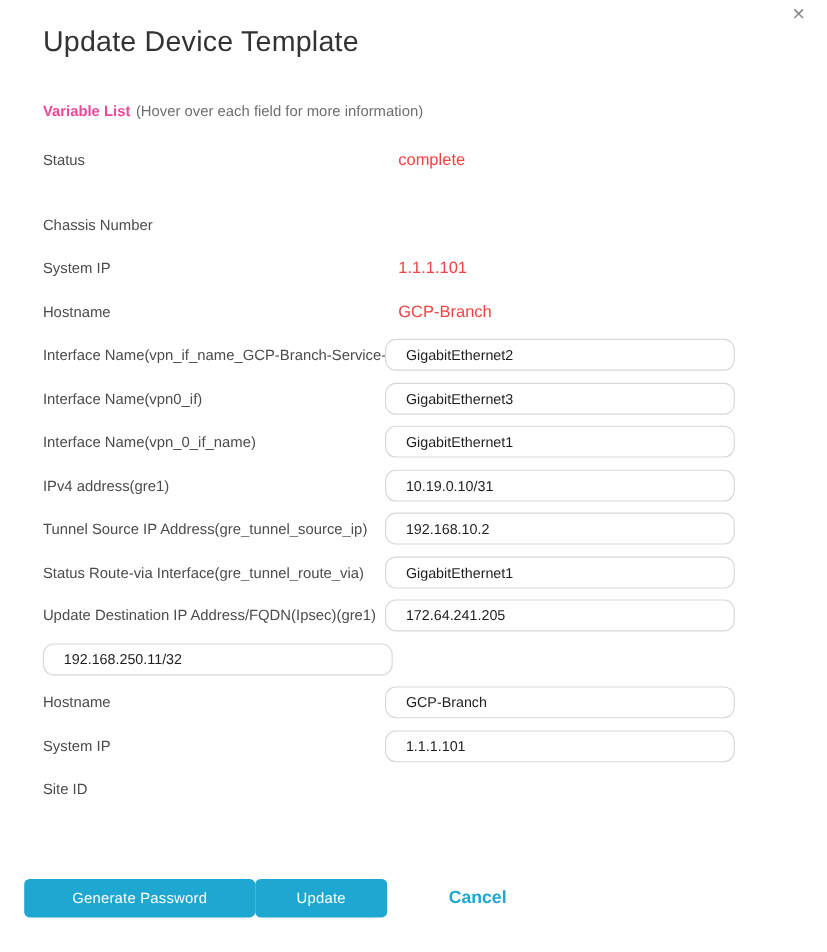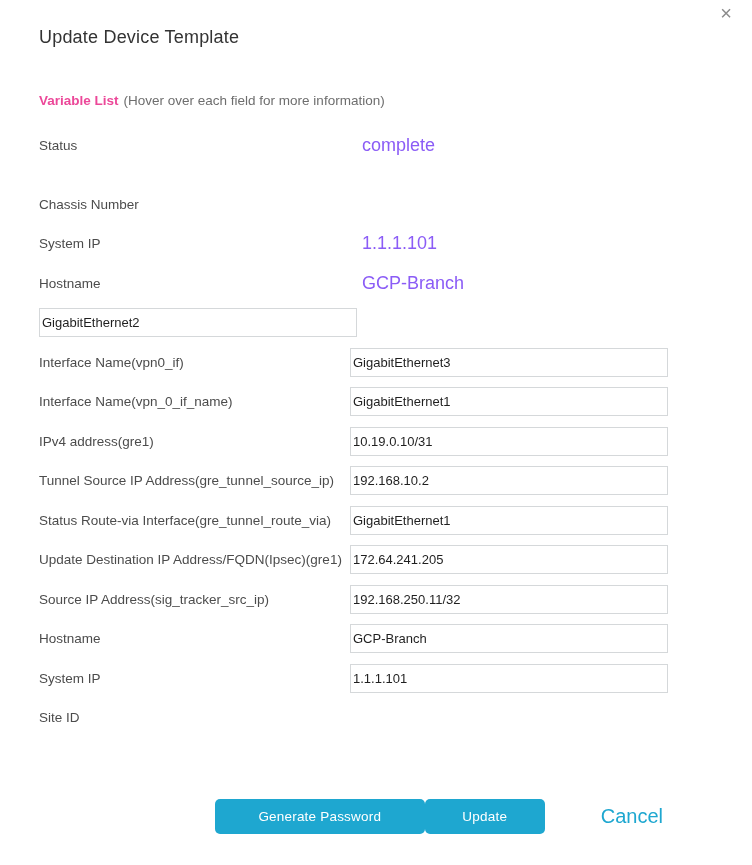--- a/index.html
+++ b/index.html
@@ -24,21 +24,21 @@
     font-weight: 300;
     color: #8b8b8b;
     line-height: 22px;
     cursor: pointer;
     background: none; border: none;
     padding: 0 4px;
     font-family: "Liberation Sans", sans-serif;
   }
   .modal-title {
     margin: 0 12px 0 39px;
-    font-size: 18px;
+    font-size: 26px;
     font-weight: 300;
     color: #333333;
     letter-spacing: 0.2px;
     line-height: 31px;
   }
   .section-header {
     margin: 40px 0 0 39px;
     font-size: 13.5px;
     line-height: 16px;
     color: #6e6e6e;
@@ -58,45 +58,45 @@
   .row.status-row { margin-bottom: 19px; }
   .field-label {
     width: 311px;
     flex: 0 0 311px;
     font-size: 13.5px;
     color: #4c4c4c;
     white-space: nowrap;
     overflow: hidden;
   }
   .field-value {
-    font-size: 18px;
-    color: #8b5cf6;
+    font-size: 15px;
+    color: #ef4444;
     padding-left: 12px;
     white-space: nowrap;
   }
   .field-input {
     width: 318px;
     height: 29px;
     border: 1px solid #d5d8da;
-    border-radius: 0;
-    padding: 0 2px;
+    border-radius: 10px;
+    padding: 0 18px;
     font-size: 13px;
     color: #1f1f1f;
     font-family: "Liberation Sans", "DejaVu Sans", sans-serif;
     background: #ffffff;
     outline: none;
   }
   .footer {
     position: absolute;
     left: 0; right: 0;
     top: 799px;
     height: 35px;
     display: flex;
     align-items: center;
-    justify-content: flex-end;
+    justify-content: flex-start;
     padding: 0 89px 0 22px;
   }
   .btn {
     background: var(--accent, #1ea7d0);
     color: #ffffff;
     border: none;
     border-radius: 5px;
     height: 35px;
     font-size: 13.5px;
     font-family: "Liberation Sans", sans-serif;
@@ -107,24 +107,25 @@
   .footer-right {
     display: flex;
     align-items: center;
     gap: 56px;
   }
   .btn-update { width: 120px; }
   .cancel-link {
     background: none;
     border: none;
     color: var(--accent, #1ea7d0);
-    font-size: 20px;
+    font-size: 16px;
     font-family: "Liberation Sans", sans-serif;
     cursor: pointer;
     padding: 0;
+    font-weight: bold;
   }
 </style>
 </head>
 <body>
 
 <div class="modal">
 
   <button class="close-btn">×</button>
 
   <h1 class="modal-title">Update Device Template</h1>
@@ -144,20 +145,21 @@
       </div>
       <div class="row static">
         <div class="field-label">System IP</div>
         <div class="field-value">1.1.1.101</div>
       </div>
       <div class="row static">
         <div class="field-label">Hostname</div>
         <div class="field-value">GCP-Branch</div>
       </div>
       <div class="row">
+        <div class="field-label">Interface Name(vpn_if_name_GCP-Branch-Service-</div>
         <input type="text" class="field-input" value="GigabitEthernet2" style="">
       </div>
       <div class="row">
         <div class="field-label">Interface Name(vpn0_if)</div>
         <input type="text" class="field-input" value="GigabitEthernet3" style="">
       </div>
       <div class="row">
         <div class="field-label">Interface Name(vpn_0_if_name)</div>
         <input type="text" class="field-input" value="GigabitEthernet1" style="">
       </div>
@@ -171,21 +173,20 @@
       </div>
       <div class="row">
         <div class="field-label">Status Route-via Interface(gre_tunnel_route_via)</div>
         <input type="text" class="field-input" value="GigabitEthernet1" style="">
       </div>
       <div class="row">
         <div class="field-label">Update Destination IP Address/FQDN(Ipsec)(gre1)</div>
         <input type="text" class="field-input" value="172.64.241.205" style="">
       </div>
       <div class="row">
-        <div class="field-label">Source IP Address(sig_tracker_src_ip)</div>
         <input type="text" class="field-input" value="192.168.250.11/32" style="">
       </div>
       <div class="row">
         <div class="field-label">Hostname</div>
         <input type="text" class="field-input" value="GCP-Branch" style="">
       </div>
       <div class="row">
         <div class="field-label">System IP</div>
         <input type="text" class="field-input" value="1.1.1.101" style="">
       </div>

